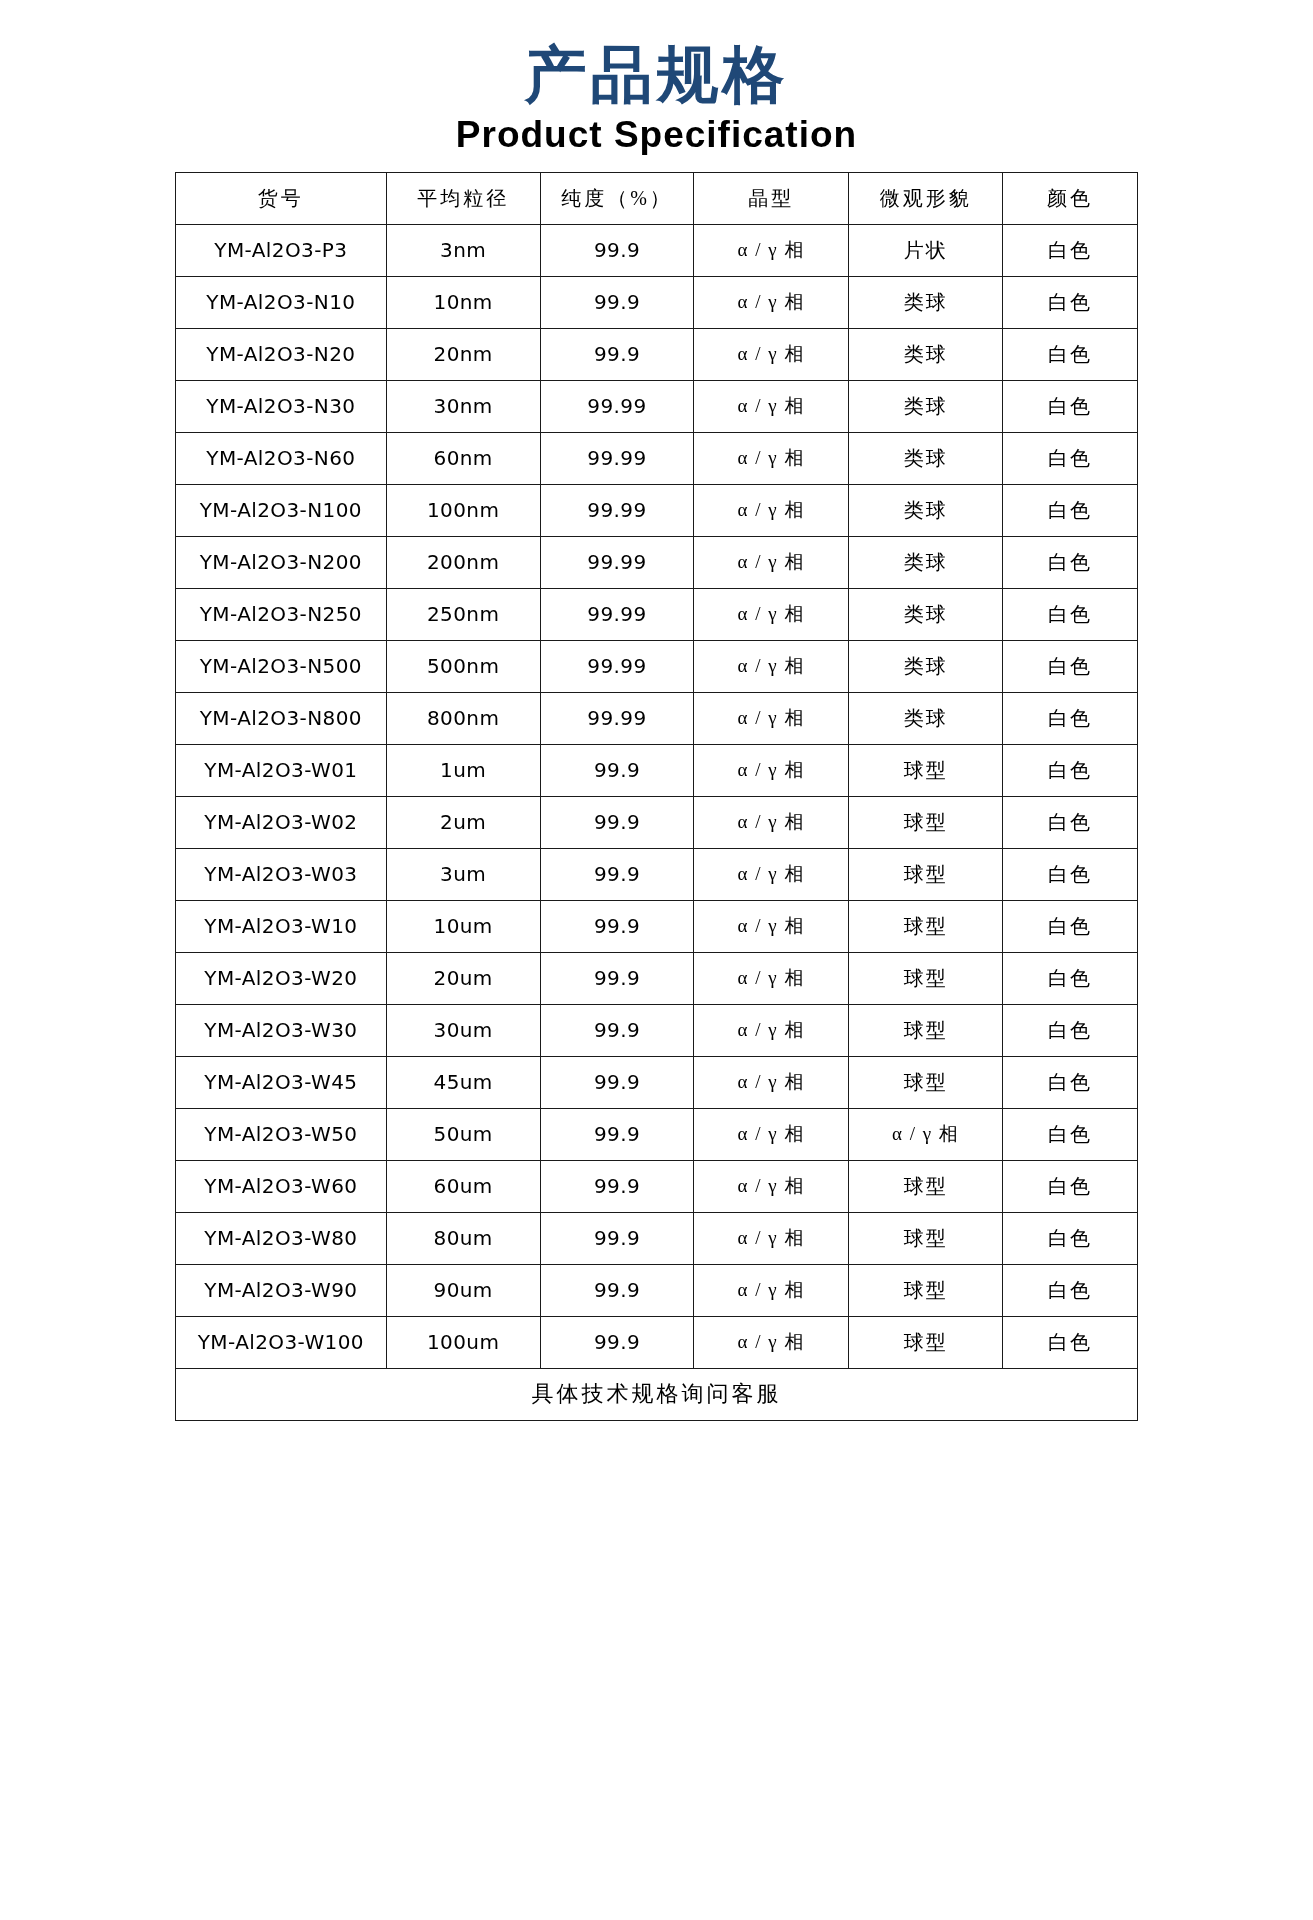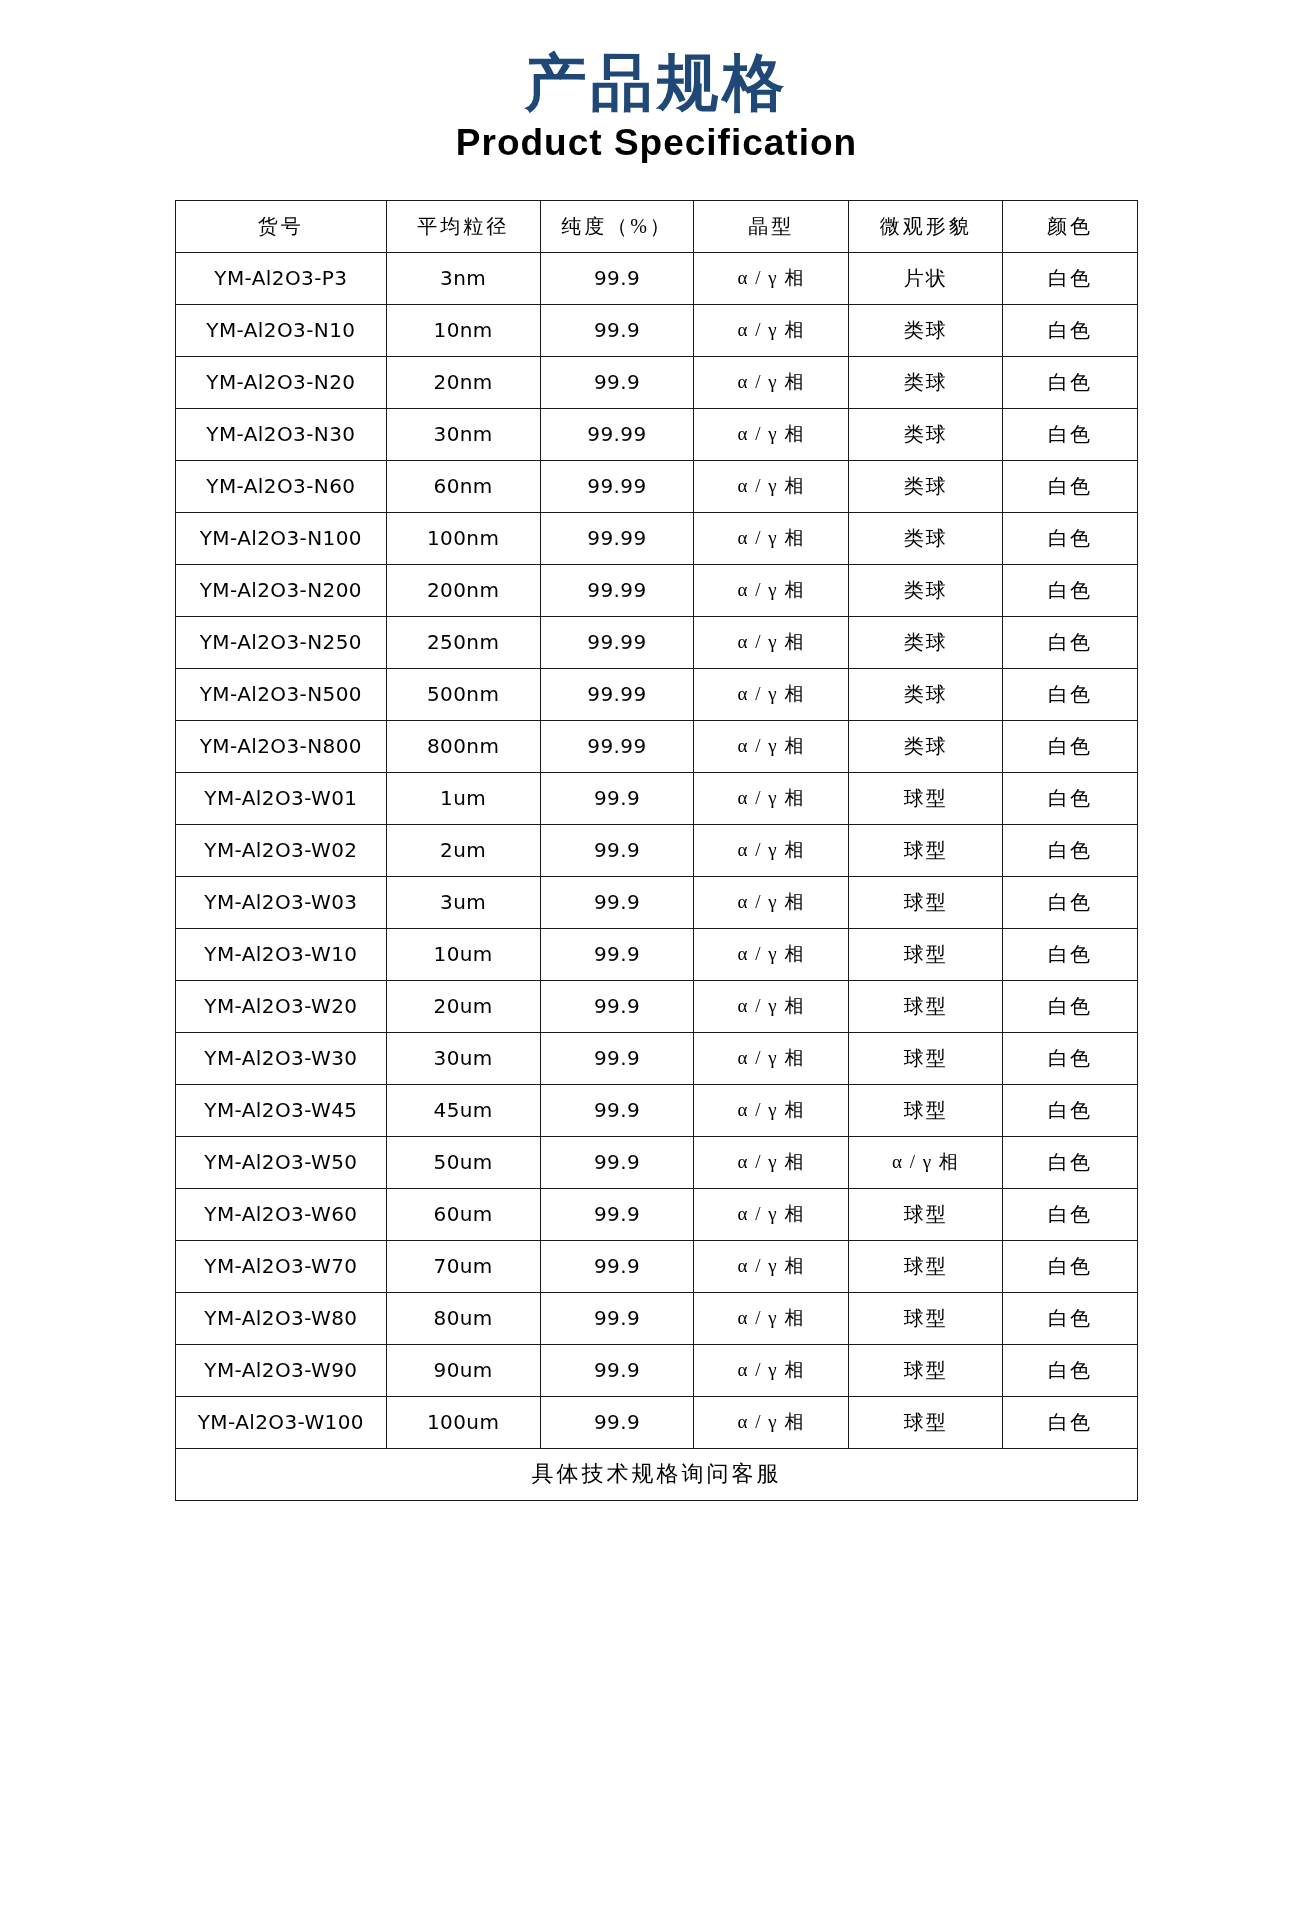--- a/index.html
+++ b/index.html
@@ -13,21 +13,21 @@
     font-family: "Liberation Serif", "DejaVu Serif", serif;
     color: #000000;
     position: relative;
     overflow: hidden;
   }
 
   .page {
     width: 1313px;
     height: 1455px;
     box-sizing: border-box;
-    padding: 8px;
+    padding: 0;
     position: relative;
   }
 
   
   .header {
     text-align: center;
     padding-top: 42px;
   }
   .title-cn {
     font-family: "Liberation Sans", "DejaVu Sans", sans-serif;
@@ -41,21 +41,21 @@
     font-family: "Liberation Sans", "DejaVu Sans", sans-serif;
     font-size: 37px;
     font-weight: bold;
     letter-spacing: 1px;
     margin: 6px 0 0 0;
     line-height: 1.1;
   }
 
   
   .table-wrap {
-    margin: 36px auto 0 auto;
+    margin: 16px auto 0 auto;
     width: 963px;
   }
   table.spec {
     border-collapse: collapse;
     width: 100%;
     table-layout: fixed;
   }
   table.spec td, table.spec th {
     border: 1.6px solid #1a1a1a;
     text-align: center;
@@ -276,28 +276,20 @@
           </tr>
           <tr>
             <td class="latin">YM-Al2O3-W60</td>
             <td class="latin">60um</td>
             <td class="latin">99.9</td>
             <td class="crystal">α / γ 相</td>
             <td class="cn">球型</td>
             <td class="cn">白色</td>
           </tr>
           <tr>
-            <td class="latin">YM-Al2O3-W70</td>
-            <td class="latin">70um</td>
-            <td class="latin">99.9</td>
-            <td class="crystal">α / γ 相</td>
-            <td class="cn">球型</td>
-            <td class="cn">白色</td>
-          </tr>
-          <tr>
             <td class="latin">YM-Al2O3-W80</td>
             <td class="latin">80um</td>
             <td class="latin">99.9</td>
             <td class="crystal">α / γ 相</td>
             <td class="cn">球型</td>
             <td class="cn">白色</td>
           </tr>
           <tr>
             <td class="latin">YM-Al2O3-W90</td>
             <td class="latin">90um</td>

